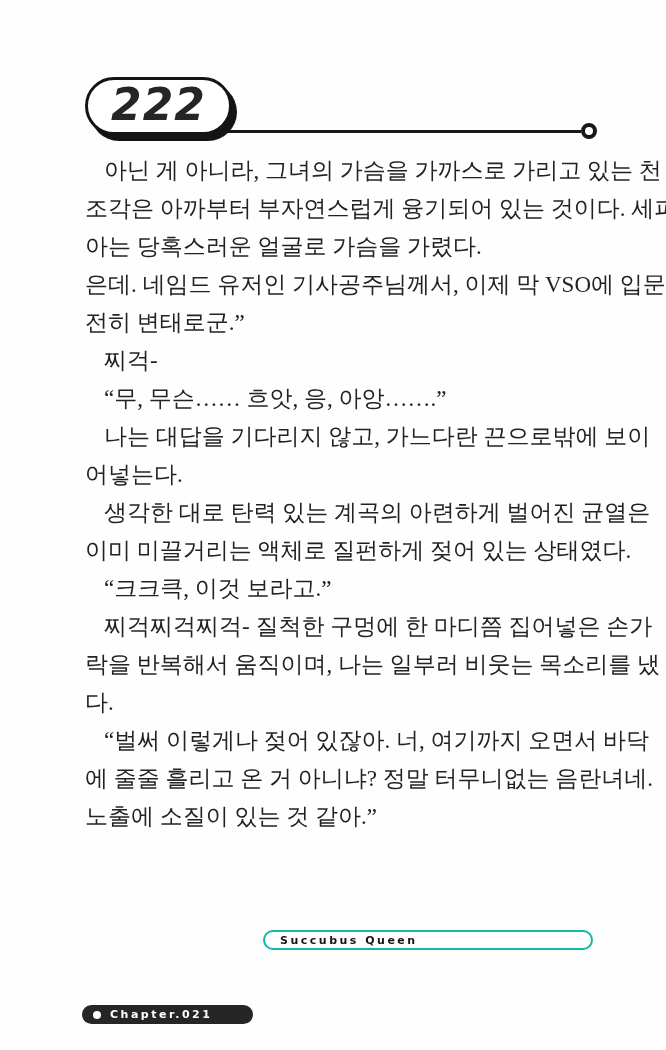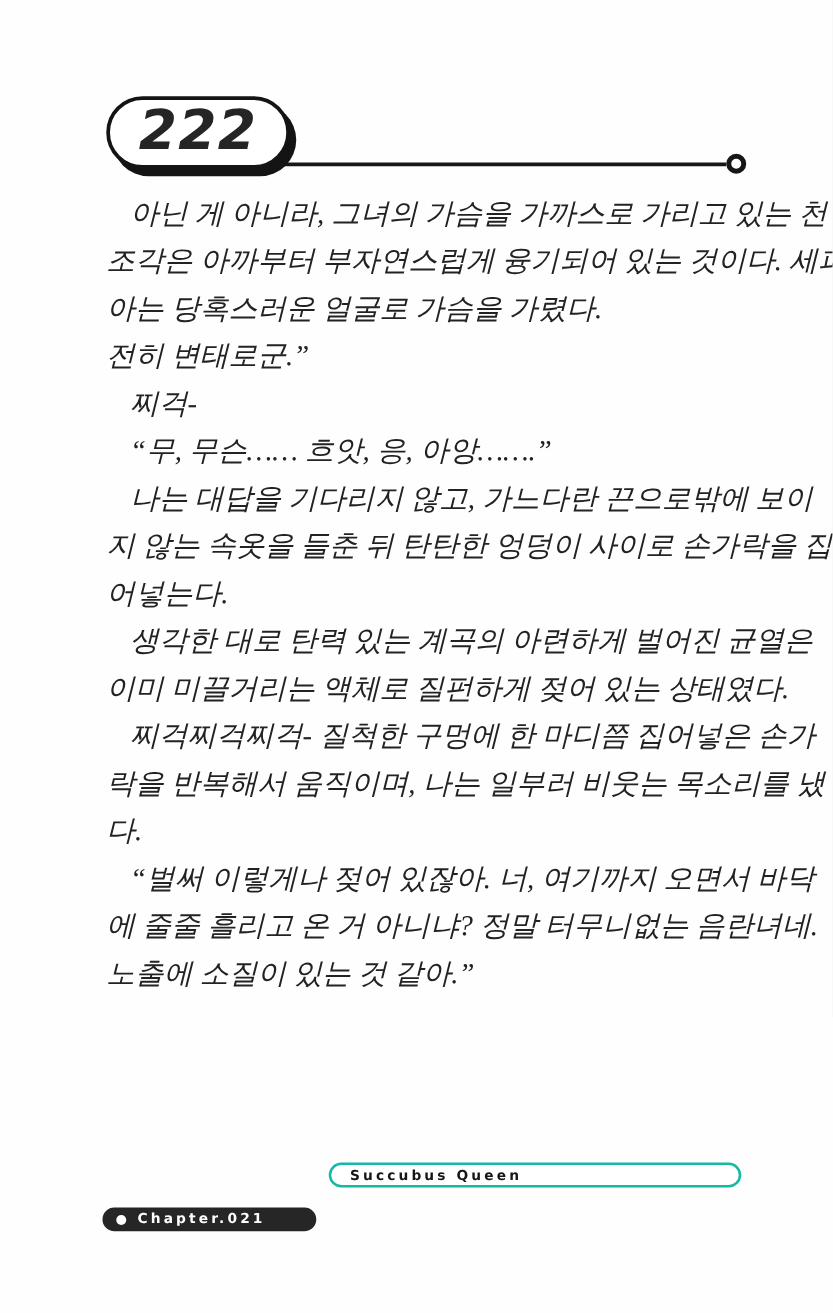--- a/index.html
+++ b/index.html
@@ -54,27 +54,27 @@
 
   
   .body-text {
     position:absolute;
     left:85px; top:152px;
     width:510px;
     font-size:23px;
     line-height:38px;
     color:#222;
   }
-  .text-line { white-space:nowrap;font-style:italic; }
+  .text-line { white-space:nowrap; }
   .text-line.indent { padding-left:19px; }
 
   
   .chapter-pill {
     position:absolute;
-    left:82px; top:966px;
+    left:82px; top:1005px;
     width:171px; height:19px;
     background:#262626;
     border-radius:10px;
     display:flex; align-items:center;
     box-sizing:border-box;
     padding-left:11px;
   }
   .chapter-dot {
     width:8px; height:8px;
     background:#fff;
@@ -118,28 +118,29 @@
     <span class="header-ring"></span>
   </div>
   <div class="pagenum-pill">
     <span class="pagenum">222</span>
   </div>
 
   <main class="body-text">
       <div class="text-line indent">아닌 게 아니라, 그녀의 가슴을 가까스로 가리고 있는 천</div>
       <div class="text-line">조각은 아까부터 부자연스럽게 융기되어 있는 것이다. 세피</div>
       <div class="text-line">아는 당혹스러운 얼굴로 가슴을 가렸다.</div>
+      <div class="text-line">은데. 네임드 유저인 기사공주님께서, 이제 막 VSO에 입문</div>
       <div class="text-line">전히 변태로군.”</div>
       <div class="text-line indent">찌걱-</div>
       <div class="text-line indent">“무, 무슨…… 흐앗, 응, 아앙…….”</div>
       <div class="text-line indent">나는 대답을 기다리지 않고, 가느다란 끈으로밖에 보이</div>
-      <div class="text-line">지 않는 속옷을 들춘 뒤 탄탄한 엉덩이 사이로 손가락을 집</div>
       <div class="text-line">어넣는다.</div>
       <div class="text-line indent">생각한 대로 탄력 있는 계곡의 아련하게 벌어진 균열은</div>
       <div class="text-line">이미 미끌거리는 액체로 질펀하게 젖어 있는 상태였다.</div>
+      <div class="text-line indent">“크크큭, 이것 보라고.”</div>
       <div class="text-line indent">찌걱찌걱찌걱- 질척한 구멍에 한 마디쯤 집어넣은 손가</div>
       <div class="text-line">락을 반복해서 움직이며, 나는 일부러 비웃는 목소리를 냈</div>
       <div class="text-line">다.</div>
       <div class="text-line indent">“벌써 이렇게나 젖어 있잖아. 너, 여기까지 오면서 바닥</div>
       <div class="text-line">에 줄줄 흘리고 온 거 아니냐? 정말 터무니없는 음란녀네.</div>
       <div class="text-line">노출에 소질이 있는 것 같아.”</div>
     </main>
 
   <div class="chapter-pill">
     <span class="chapter-dot"></span>

